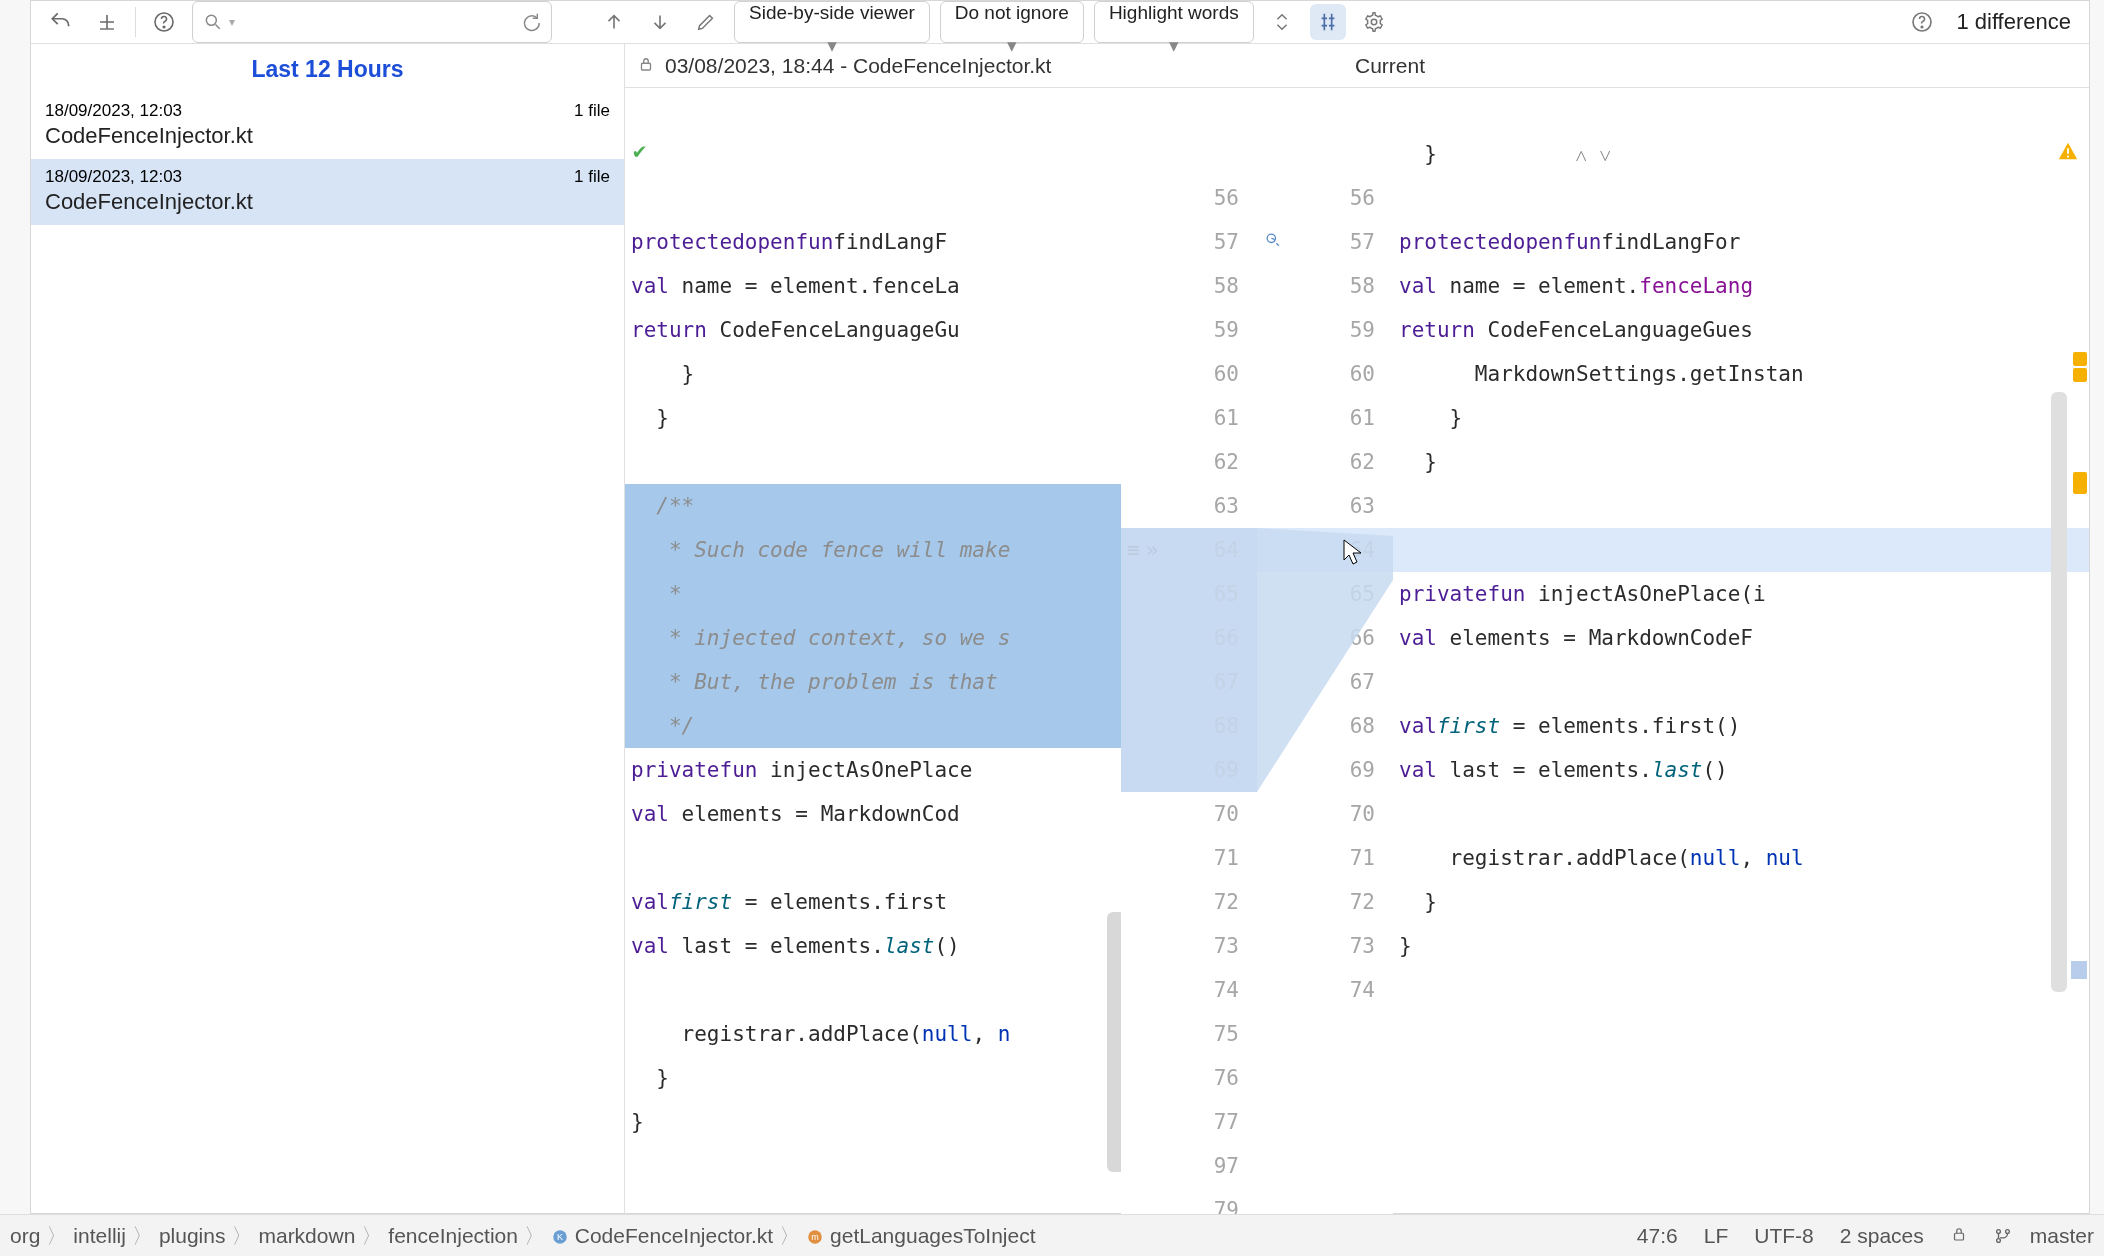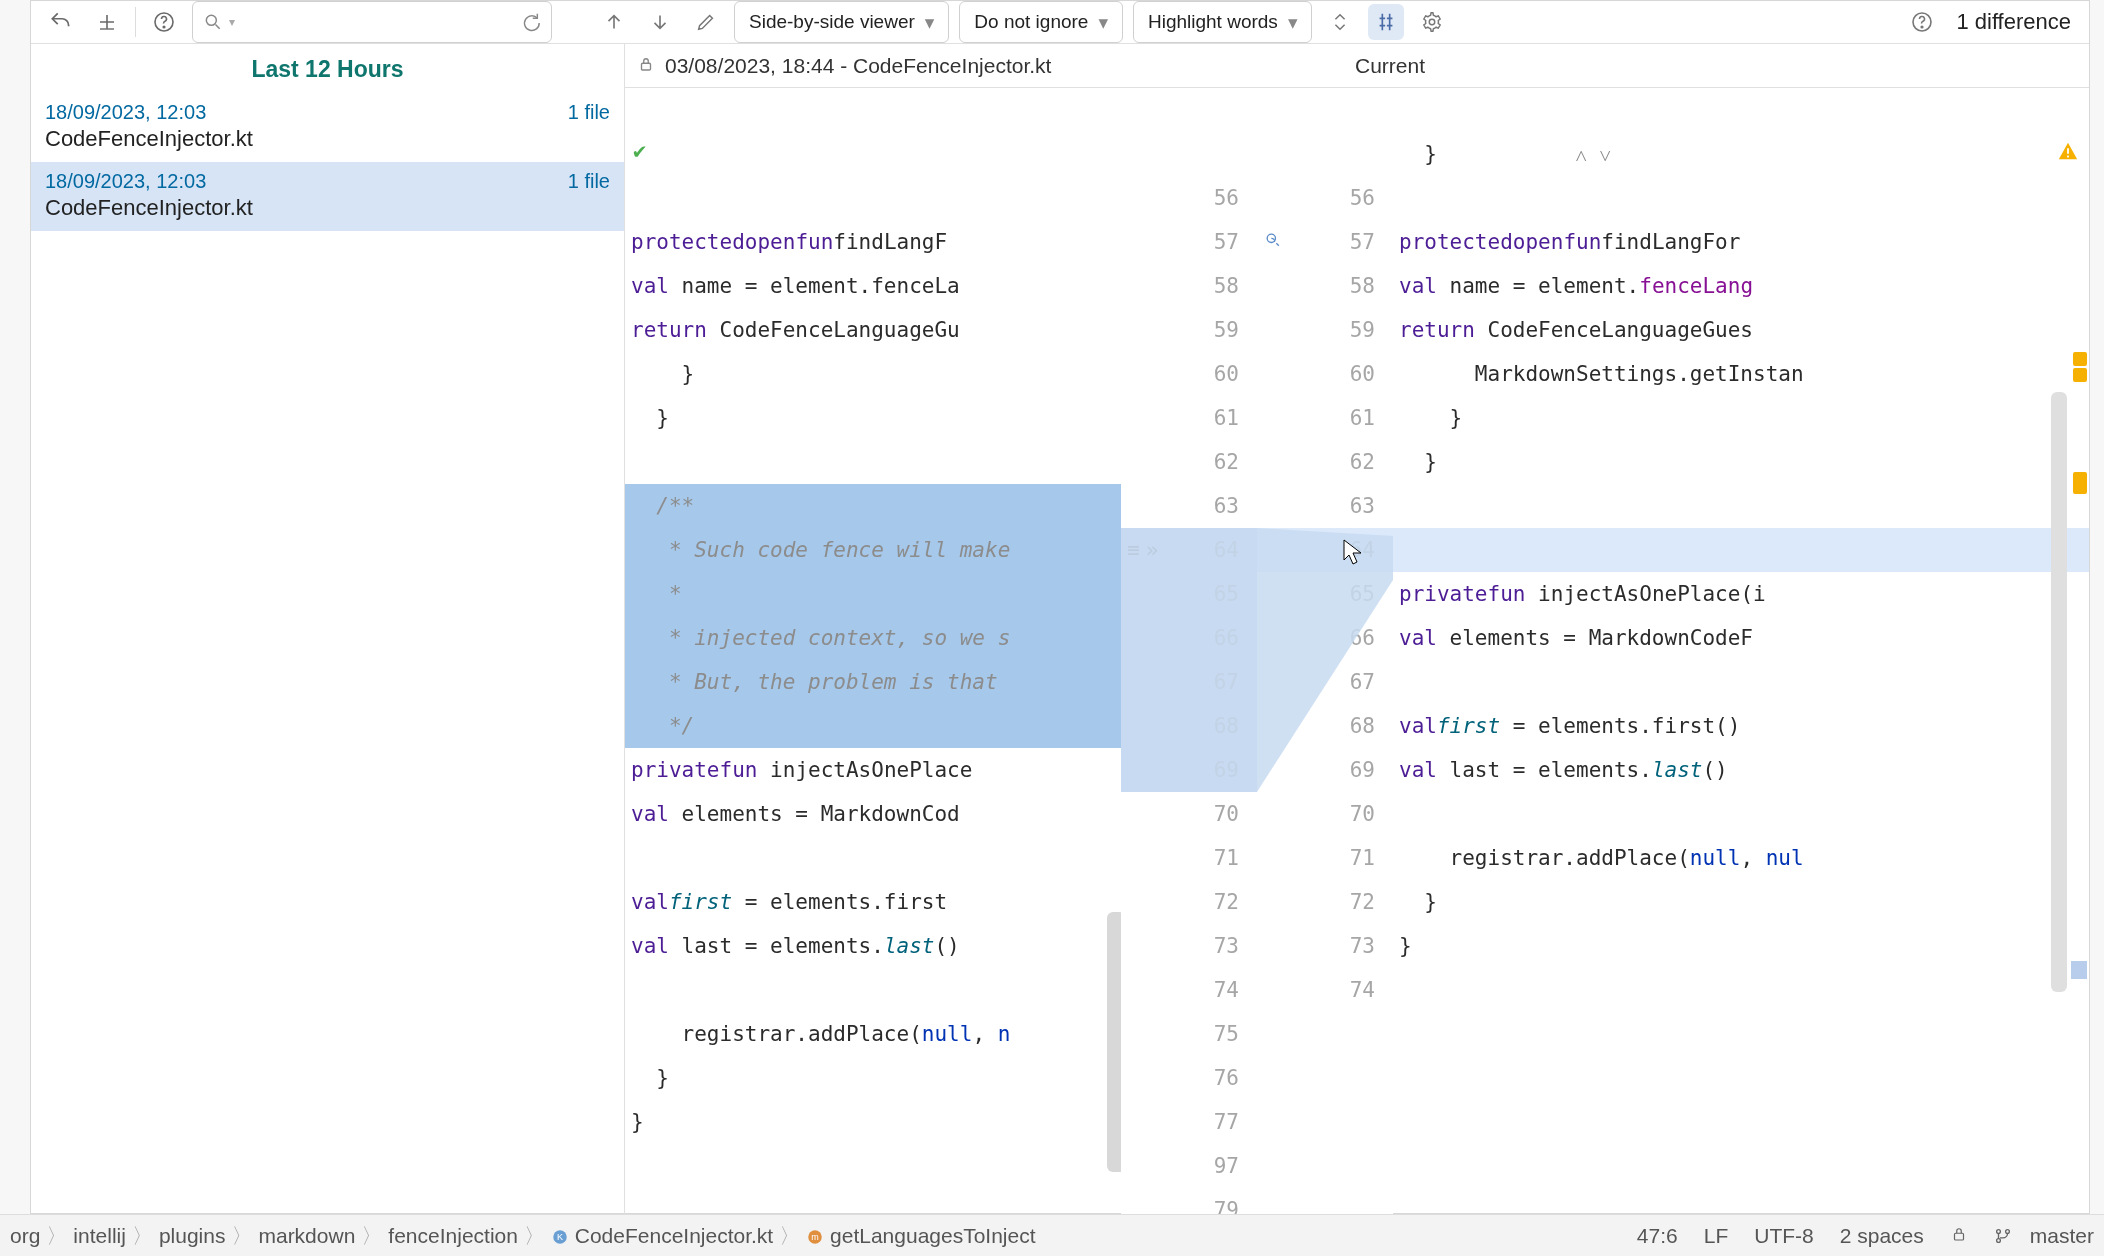--- a/index.html
+++ b/index.html
@@ -48,49 +48,50 @@
   .search-box .sp { flex: 1; }
   .toolbar .spacer { width: 24px; }
   .dd {
     height: 42px;
     border: 1px solid #d0d0d0;
     border-radius: 6px;
     padding: 0 14px;
     display: flex; align-items: center; gap: 10px;
     background: #fff;
     color: #222;
+    flex-direction: column;
   }
   .dd .chev { color: #888; }
   .toolbar-right { margin-left: auto; display:flex; align-items:center; gap: 16px; }
   .diff-count { font-size: 22px; color: #222; padding-right: 6px;}
   
   .body {
     flex: 1;
     display: flex;
     position: relative;
   }
   
   .history {
     width: 594px;
     border-right: 1px solid #e0e0e0;
     display: flex; flex-direction: column;
   }
   .hist-header {
     text-align: center;
     font-size: 23px;
     font-weight: 600;
-    color: #0f766e;
+    color: #1d4ed8;
     padding: 12px 0 10px 0;
   }
   .hist-item {
     padding: 8px 14px 10px 14px;
     border-bottom: 0px solid #eee;
   }
   .hist-item.selected { background: #d6e4f6; }
-  .hist-top { display: flex; justify-content: space-between; font-size: 20px; color: #0369a1;}
+  .hist-top { display: flex; justify-content: space-between; font-size: 17px; color: #000000;}
   .hist-file { font-size: 22px; color: #222; margin-top: 2px;}
   
   .diff {
     flex: 1;
     display: flex;
     flex-direction: column;
     gap: 44px;
   }
   .diff-header {
     height: 44px;

